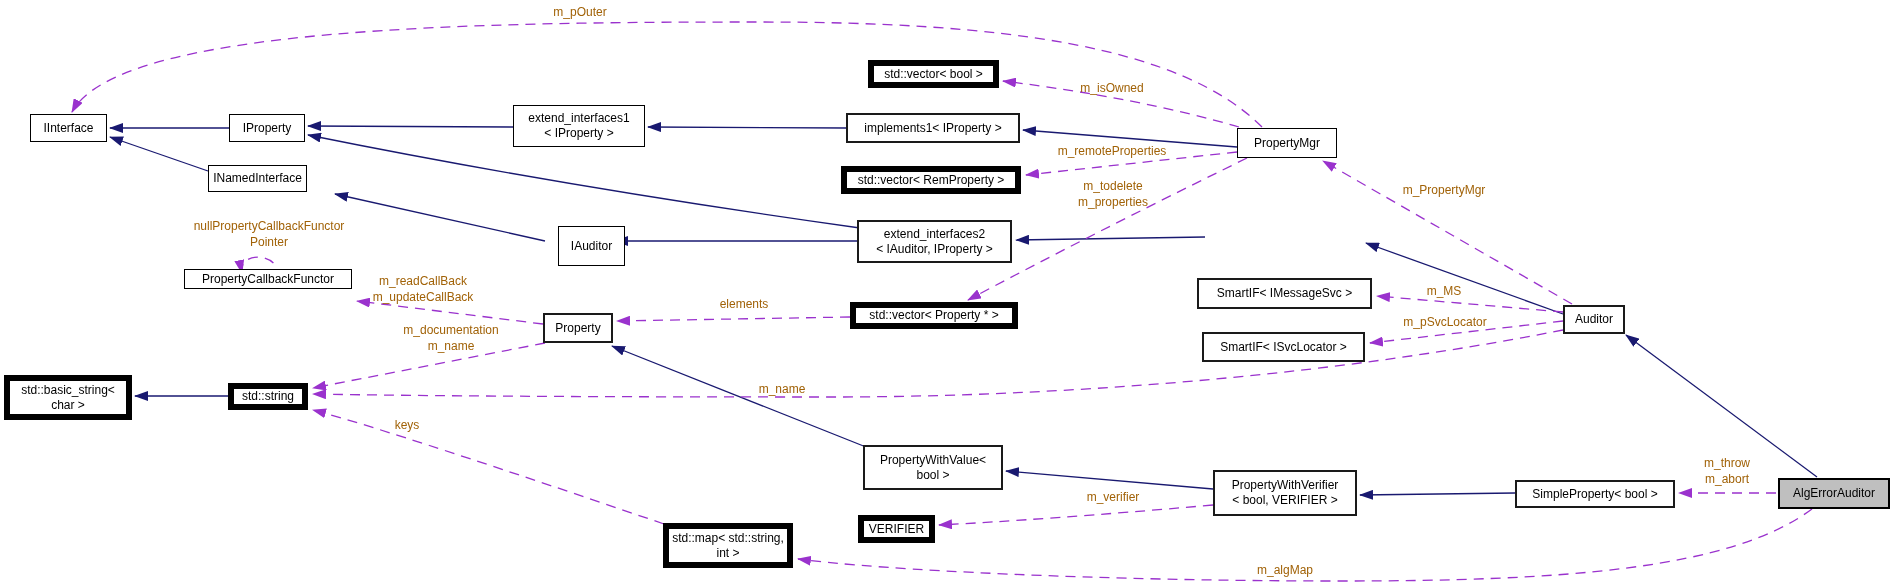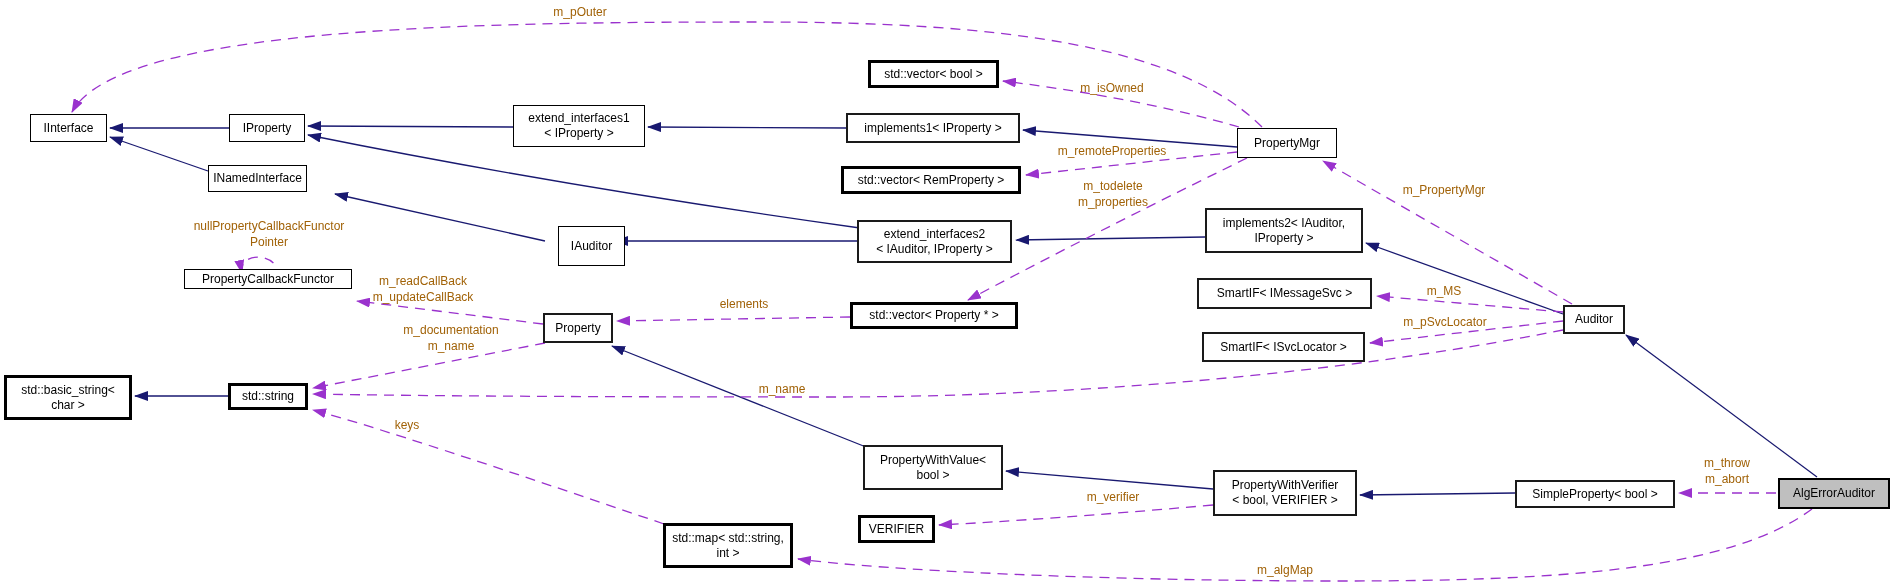--- a/index.html
+++ b/index.html
@@ -9,21 +9,21 @@
   }
   #edges{position:absolute;left:0;top:0;z-index:1;}
   .node{
     position:absolute;z-index:2;box-sizing:border-box;
     background:#ffffff;border:1px solid #000000;
     display:flex;align-items:center;justify-content:center;
     font-size:12px;line-height:15px;color:#000;text-align:center;
     white-space:pre-line;
   }
   .node.bold{border-width:2px;border-color:#1a1a1a;}
-  .node.ext{border:3px solid #000000;}
+  .node.ext{border:6px solid #000000;}
   .node.main{background:#bfbfbf;border:2px solid #000;}
   .elabel{
     position:absolute;z-index:3;font-size:12px;line-height:16px;color:#a16207;
     text-align:center;transform:translateX(-50%);white-space:pre-line;
   }
 </style>
 </head>
 <body>
 
 <div id="canvas">
@@ -81,22 +81,20 @@
   <div class="node" style="left:208px;top:165px;width:99px;height:27px">INamedInterface</div>
   <div class="node" style="left:513px;top:105px;width:132px;height:42px">extend_interfaces1
 &lt; IProperty &gt;</div>
   <div class="node bold" style="left:846px;top:113px;width:174px;height:30px">implements1&lt; IProperty &gt;</div>
   <div class="node ext" style="left:868px;top:60px;width:131px;height:28px">std::vector&lt; bool &gt;</div>
   <div class="node ext" style="left:841px;top:166px;width:180px;height:28px">std::vector&lt; RemProperty &gt;</div>
   <div class="node" style="left:558px;top:226px;width:67px;height:40px">IAuditor</div>
   <div class="node bold" style="left:857px;top:220px;width:155px;height:43px">extend_interfaces2
 &lt; IAuditor, IProperty &gt;</div>
   <div class="node" style="left:1237px;top:128px;width:100px;height:30px">PropertyMgr</div>
-  <div class="node bold" style="left:1205px;top:208px;width:158px;height:45px">implements2&lt; IAuditor,
-IProperty &gt;</div>
   <div class="node bold" style="left:1197px;top:278px;width:175px;height:31px">SmartIF&lt; IMessageSvc &gt;</div>
   <div class="node bold" style="left:1202px;top:332px;width:163px;height:30px">SmartIF&lt; ISvcLocator &gt;</div>
   <div class="node bold" style="left:1563px;top:305px;width:62px;height:29px">Auditor</div>
   <div class="node" style="left:184px;top:269px;width:168px;height:20px">PropertyCallbackFunctor</div>
   <div class="node bold" style="left:543px;top:313px;width:70px;height:30px">Property</div>
   <div class="node ext" style="left:850px;top:302px;width:168px;height:27px">std::vector&lt; Property * &gt;</div>
   <div class="node ext" style="left:4px;top:375px;width:128px;height:45px">std::basic_string&lt;
 char &gt;</div>
   <div class="node ext" style="left:228px;top:383px;width:80px;height:27px">std::string</div>
   <div class="node bold" style="left:863px;top:445px;width:140px;height:45px">PropertyWithValue&lt;

